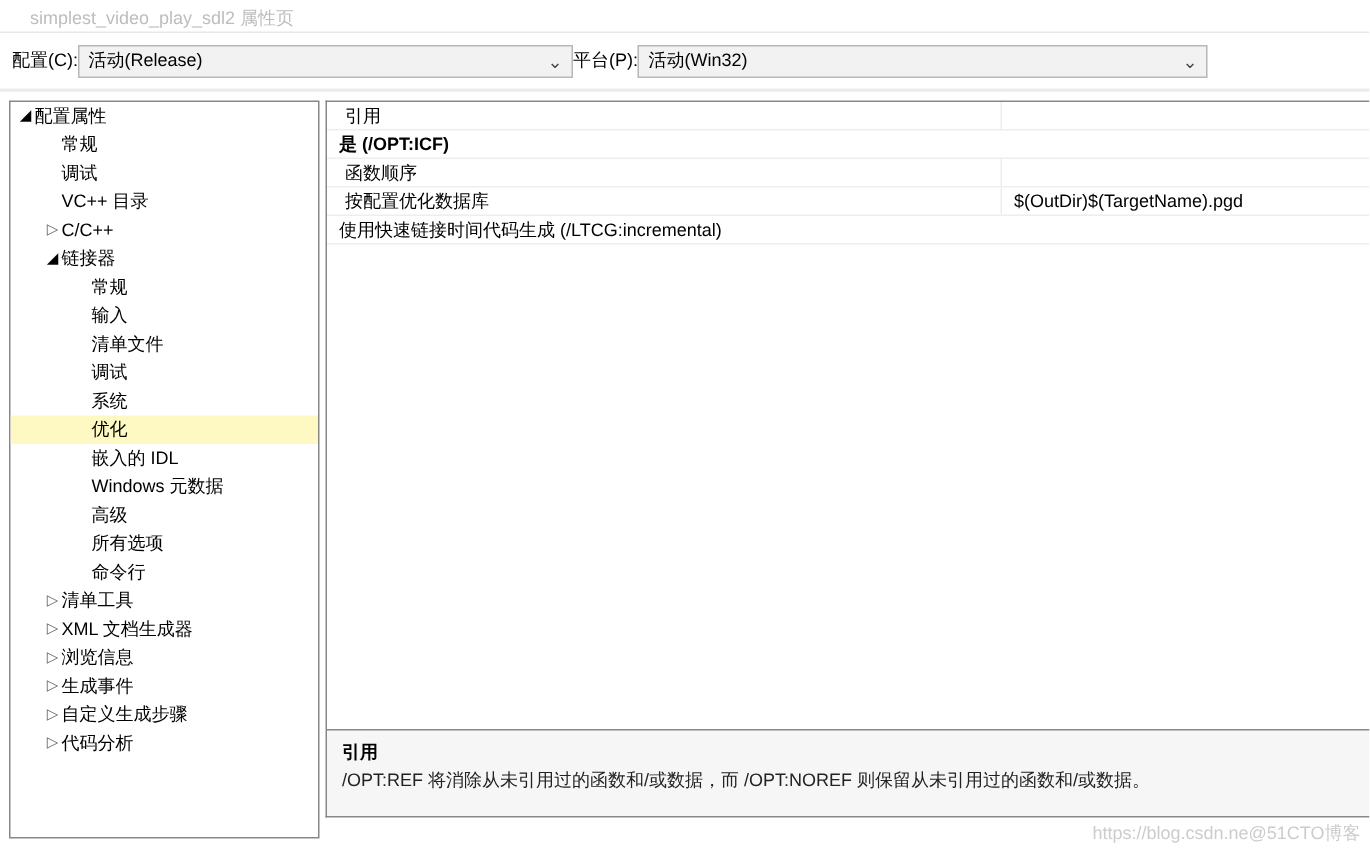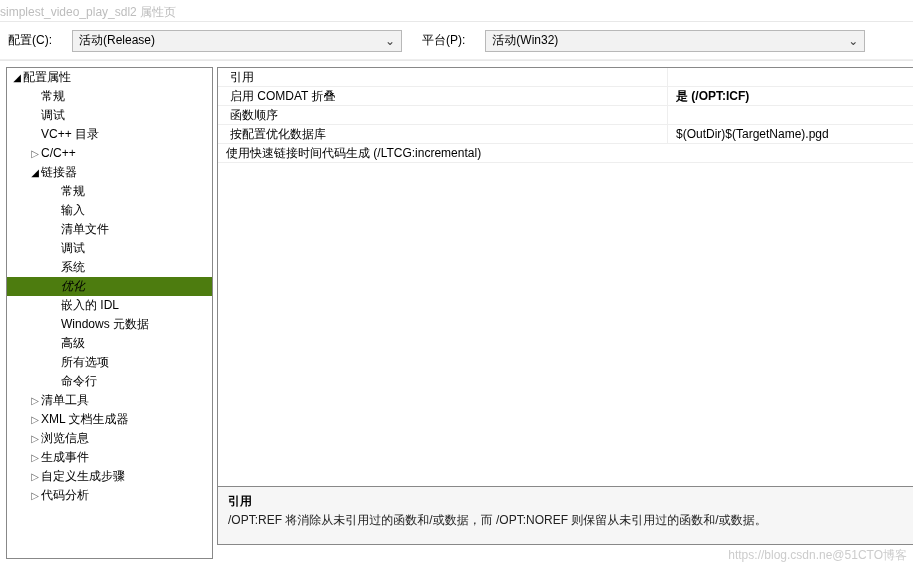--- a/index.html
+++ b/index.html
@@ -6,31 +6,31 @@
   body {
     font-family: "Microsoft YaHei", "Segoe UI", Tahoma, sans-serif;
     font-size: 12px;
     background: #fff;
     color: #000;
     width: 913px;
     height: 565px;
     overflow: hidden;
   }
   .title-bar {
-    padding: 4px 0;
+    padding: 4px 20px;
     color: #bdbdbd;
     font-size: 12px;
     border-bottom: 1px solid #e8e8e8;
     height: 22px;
   }
   .toolbar {
     display: flex;
     align-items: center;
     padding: 6px 8px;
-    gap: 20px;
+    gap: 0;
     height: 38px;
     border-bottom: 1px solid #eee;
   }
   .toolbar label { white-space: nowrap; }
   .combo {
     display: flex;
     align-items: center;
     justify-content: space-between;
     border: 1px solid #b8b8b8;
     background: #f2f2f2;
@@ -67,22 +67,21 @@
   .arrow {
     display: inline-block;
     width: 12px;
     text-align: center;
     font-size: 10px;
     color: #666;
   }
   .arrow.open { color: #000; }
   .noarrow { display:inline-block; width:12px; }
   .selected {
-    background: #4d7c0f;
-    font-style: italic;
+    background: #fef9c3;
   }
   .content {
     flex: 1;
     display: flex;
     flex-direction: column;
     margin: 6px 0 20px 0;
     border-top: 1px solid #888;
     border-bottom: 1px solid #888;
     border-left: 1px solid #888;
   }
@@ -283,21 +282,20 @@
           </div>
         </li>
       </ul>
   </div>
   <div class="content">
     <div class="prop-grid" id="prop-grid">
         <div class="prop-row">
           <div class="prop-name">引用</div>
         </div>
         <div class="prop-row">
-          <div class="prop-name">启用 COMDAT 折叠</div>
           <div class="prop-val bold">是 (/OPT:ICF)</div>
         </div>
         <div class="prop-row">
           <div class="prop-name">函数顺序</div>
           <div class="prop-val"></div>
         </div>
         <div class="prop-row">
           <div class="prop-name">按配置优化数据库</div>
           <div class="prop-val">$(OutDir)$(TargetName).pgd</div>
         </div>

